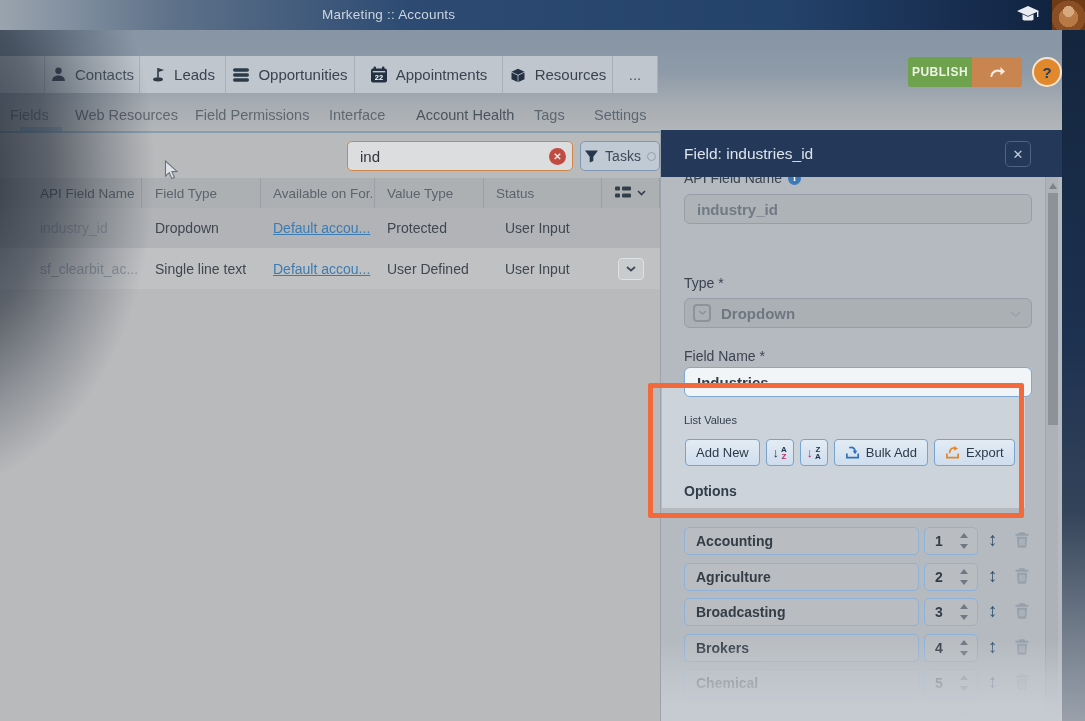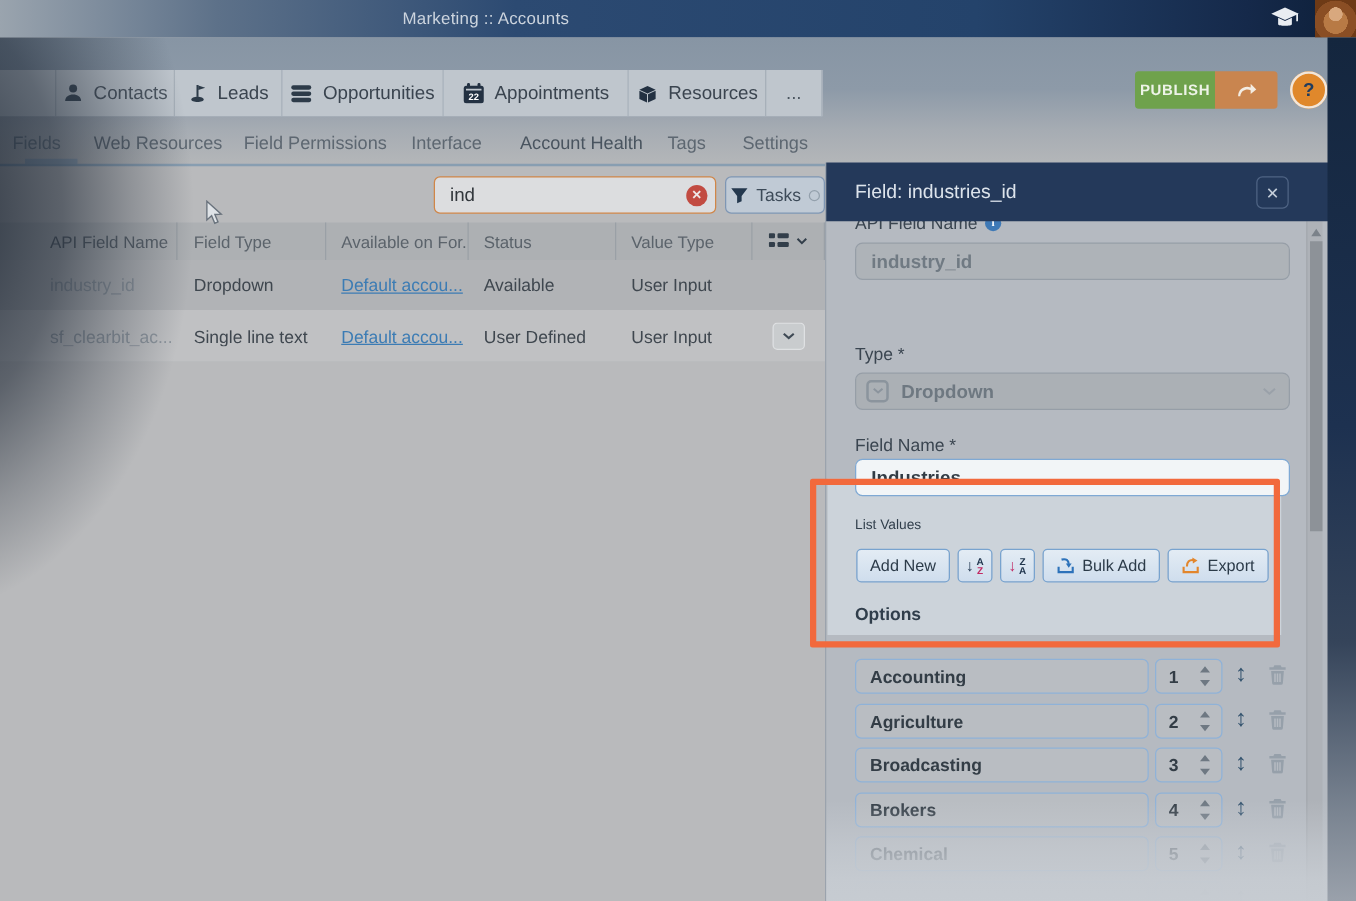--- a/index.html
+++ b/index.html
@@ -257,39 +257,39 @@
     </svg>
     <span>Tasks</span>
     <span class="filter-dot"></span>
   </div>
 
   <div class="grid-table">
     <div class="gt-header">
       <div class="cell c1">API Field Name</div>
       <div class="cell c2">Field Type</div>
       <div class="cell c3">Available on For...</div>
+      <div class="cell c5">Value Type</div>
       <div class="cell c4">Status</div>
-      <div class="cell c5">Value Type</div>
       <div class="cell c6">
         <svg width="19" height="14" viewBox="0 0 19 14" fill="#323e4a">
           <rect x="0" y="0.5" width="5" height="4" rx="1"></rect>
             <rect x="7" y="0.5" width="9" height="4" rx="1"></rect>
           <rect x="0" y="7.5" width="5" height="4" rx="1"></rect>
             <rect x="7" y="7.5" width="9" height="4" rx="1"></rect>
         </svg>
         <svg width="9" height="6" viewBox="0 0 9 6">
           <path d="M1 1 L4.5 4.5 L8 1" stroke="#323e4a" stroke-width="1.6" fill="none"></path>
         </svg>
       </div>
     </div>
     <div class="gt-row row-a">
       <div class="cell c1 col-muted">industry_id</div>
       <div class="cell c2">Dropdown</div>
       <div class="cell c3"><span class="link">Default accou...</span></div>
-      <div class="cell c4">Available</div>
+      <div class="cell c4">Protected</div>
       <div class="cell c5">User Input</div>
       <div class="cell c6"></div>
     </div>
     <div class="gt-row row-b">
       <div class="cell c1 col-muted">sf_clearbit_ac...</div>
       <div class="cell c2">Single line text</div>
       <div class="cell c3"><span class="link">Default accou...</span></div>
       <div class="cell c4">User Defined</div>
       <div class="cell c5">User Input</div>
       <div class="cell c6">

